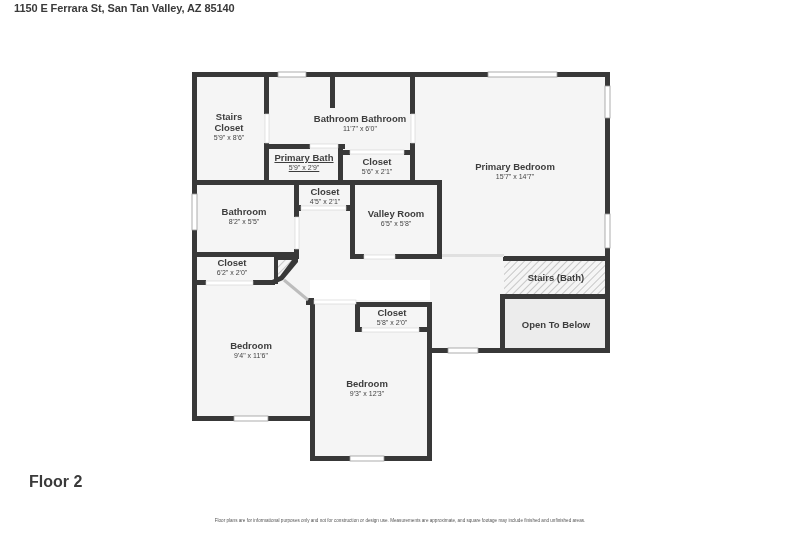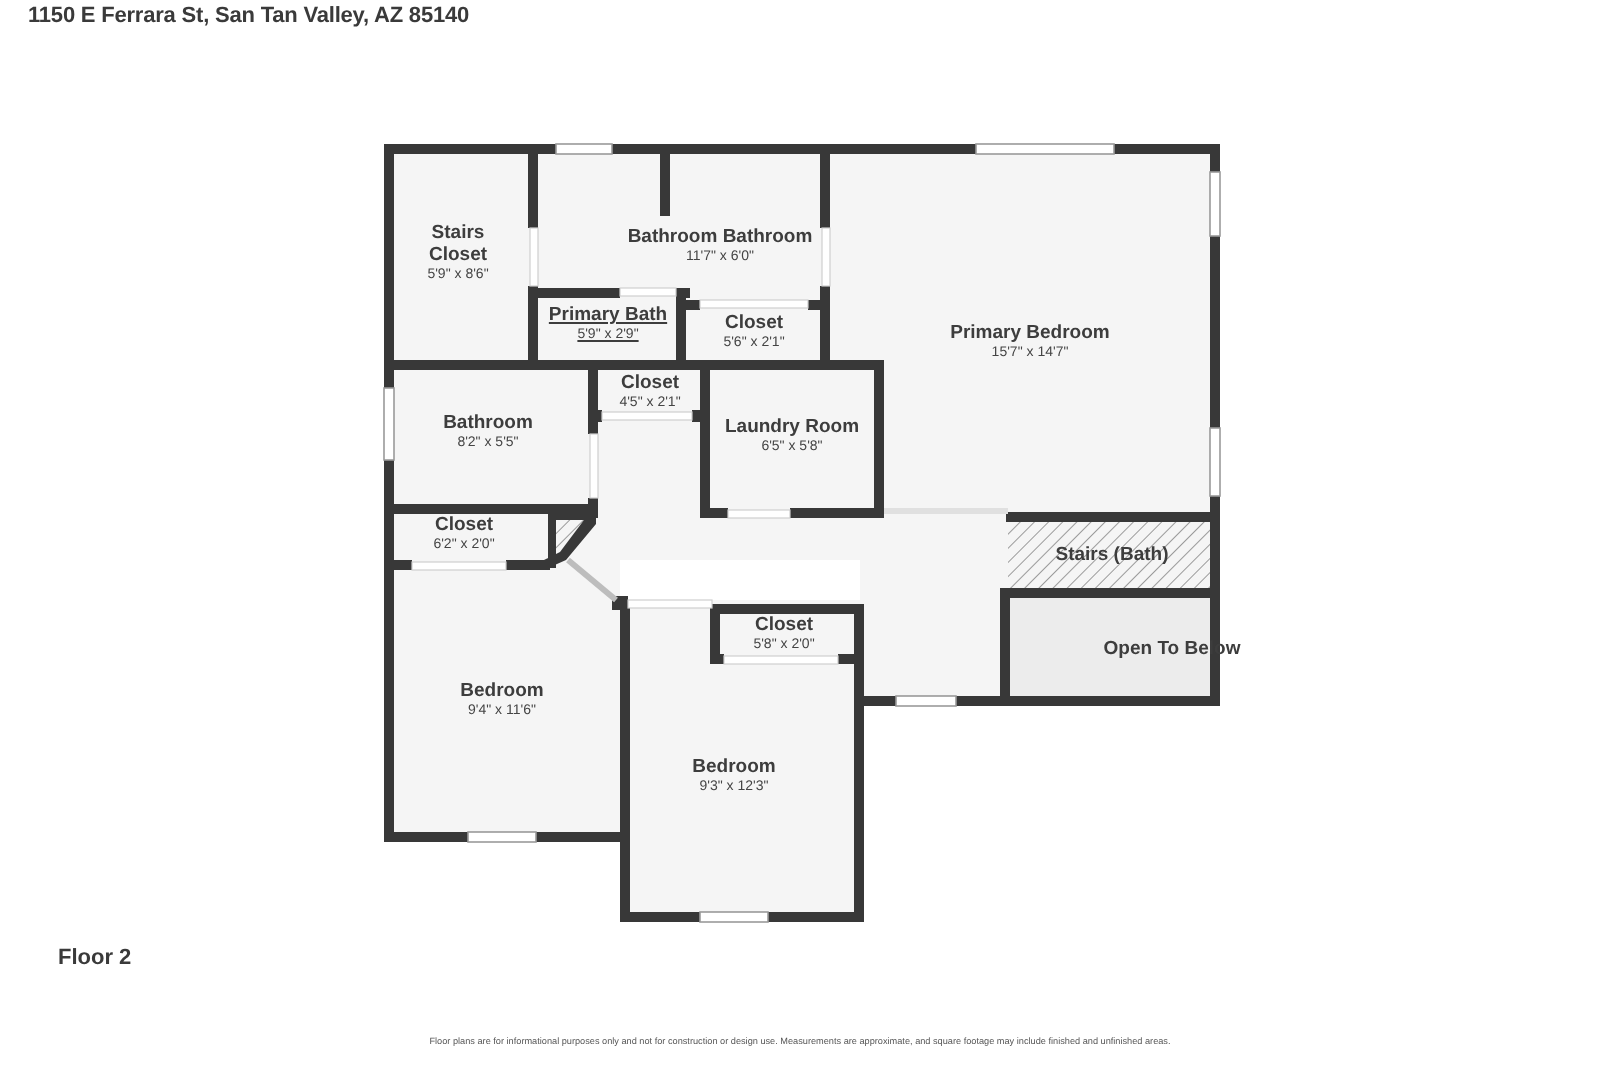--- a/index.html
+++ b/index.html
@@ -1,18 +1,18 @@
 <!DOCTYPE html>
 <html><head>
 <meta charset="utf-8">
 <style>
   html, body { margin:0; padding:0; background:#ffffff; }
   body { width:800px; height:533px; position:relative; overflow:hidden; font-family:"Liberation Sans", "DejaVu Sans", sans-serif; color:#333; }
   .address { position:absolute; left:14px; top:2px; font-size:11px; font-weight:bold; color:#3a3a3a; letter-spacing:-0.1px; }
-  .floor-label { position:absolute; left:14px; top:473px; font-size:11px; font-weight:bold; color:#3a3a3a;padding-left:15px; }
+  .floor-label { position:absolute; left:14px; top:473px; font-size:16px; font-weight:bold; color:#3a3a3a;padding-left:15px; }
   .disclaimer { position:absolute; left:0; width:800px; top:518px; text-align:center; font-size:4.6px; color:#555; }
   svg.plan { position:absolute; left:0; top:0; }
   .rlabel { position:absolute; text-align:center; color:#3d3d3d; white-space:nowrap; transform:translateX(-50%); }
   .rname { font-size:9.5px; font-weight:bold; line-height:11px; }
   .rdim { font-size:7px; line-height:10px; color:#444; }
 </style>
 </head>
 <body>
 
 <div class="address">1150 E Ferrara St, San Tan Valley, AZ 85140</div>
@@ -158,31 +158,31 @@
 </div>
 <div class="rlabel" style="left:244px; top:206px;">
   <div class="rname">Bathroom</div>
   <div class="rdim">8'2" x 5'5"</div>
 </div>
 <div class="rlabel" style="left:325px; top:186px;">
   <div class="rname">Closet</div>
   <div class="rdim">4'5" x 2'1"</div>
 </div>
 <div class="rlabel" style="left:396px; top:208px;">
-  <div class="rname">Laundry Room</div>
+  <div class="rname">Valley Room</div>
   <div class="rdim">6'5" x 5'8"</div>
 </div>
 <div class="rlabel" style="left:232px; top:257px;">
   <div class="rname">Closet</div>
   <div class="rdim">6'2" x 2'0"</div>
 </div>
 <div class="rlabel" style="left:556px; top:272px;">
   <div class="rname">Stairs (Bath)</div>
 </div>
-<div class="rlabel" style="left:586px; top:319px;">
+<div class="rlabel" style="left:556px; top:319px;">
   <div class="rname">Open To Below</div>
 </div>
 <div class="rlabel" style="left:251px; top:340px;">
   <div class="rname">Bedroom</div>
   <div class="rdim">9'4" x 11'6"</div>
 </div>
 <div class="rlabel" style="left:392px; top:307px;">
   <div class="rname">Closet</div>
   <div class="rdim">5'8" x 2'0"</div>
 </div>

